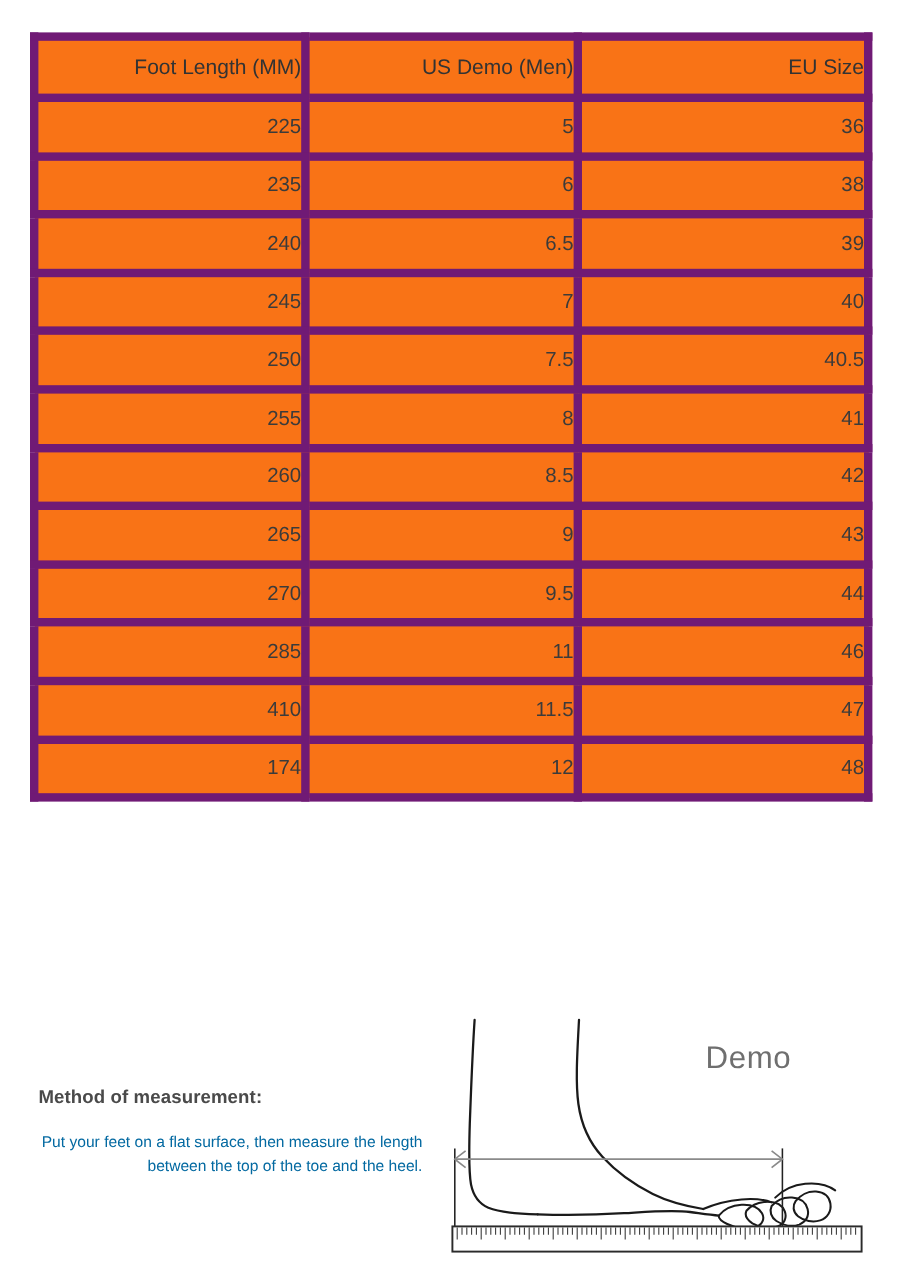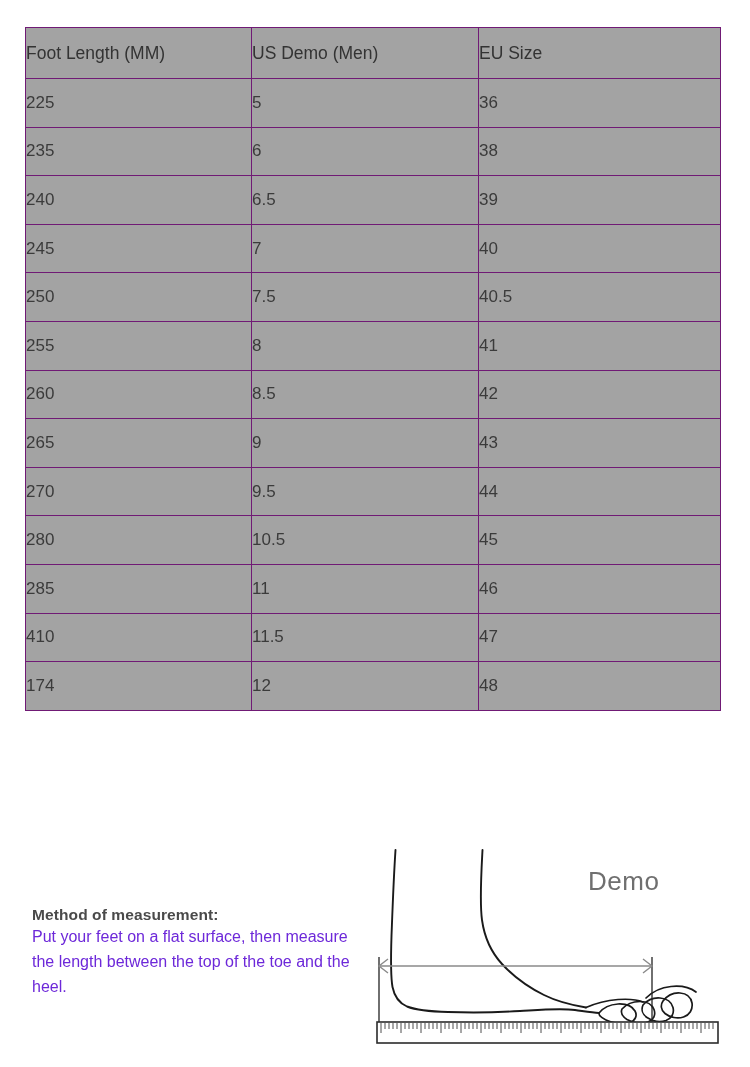--- a/index.html
+++ b/index.html
@@ -27,56 +27,57 @@
     width: 695px;
     border-collapse: collapse;
     table-layout: fixed;
   }
   table.size-table col.c1 { width: 226px; }
   table.size-table col.c2 { width: 227px; }
   table.size-table col.c3 { width: 242px; }
 
   table.size-table th,
   table.size-table td {
-    border: 1px solid #701a75;
-    text-align: left;
+    border: 7px solid #701a75;
+    text-align: right;
     color: #3b3b3b;
     font-weight: normal;
     font-size: 17px;
     height: 48.6px;
     padding: 0;
     vertical-align: middle;
-    background: #a3a3a3;
+    background: #f97316;
   }
   table.size-table th {
     font-size: 17.5px;
     color: #333333;
     height: 51px;
   }
 
   
   #method-block {
     position: absolute;
     left: 32px;
     top: 906px;
     width: 320px;
   }
   #method-title {
     font-size: 15.5px;
     font-weight: bold;
     color: #4a4a4a;
     letter-spacing: 0.1px;
-    margin: 0 0 0 0;
+    margin: 0 0 17px 0;
     line-height: 1.2;
   }
   #method-body {
-    font-size: 16px;
-    color: #6d28d9;
+    font-size: 13px;
+    color: #0369a1;
     line-height: 1.56;
     margin: 0;
+    text-align: right;
   }
 
   
   #demo-figure {
     position: absolute;
     left: 360px;
     top: 840px;
     width: 380px;
     height: 215px;
   }
@@ -149,25 +150,20 @@
         </tr>
         <tr>
           <td>265</td>
           <td>9</td>
           <td>43</td>
         </tr>
         <tr>
           <td>270</td>
           <td>9.5</td>
           <td>44</td>
-        </tr>
-        <tr>
-          <td>280</td>
-          <td>10.5</td>
-          <td>45</td>
         </tr>
         <tr>
           <td>285</td>
           <td>11</td>
           <td>46</td>
         </tr>
         <tr>
           <td>410</td>
           <td>11.5</td>
           <td>47</td>

